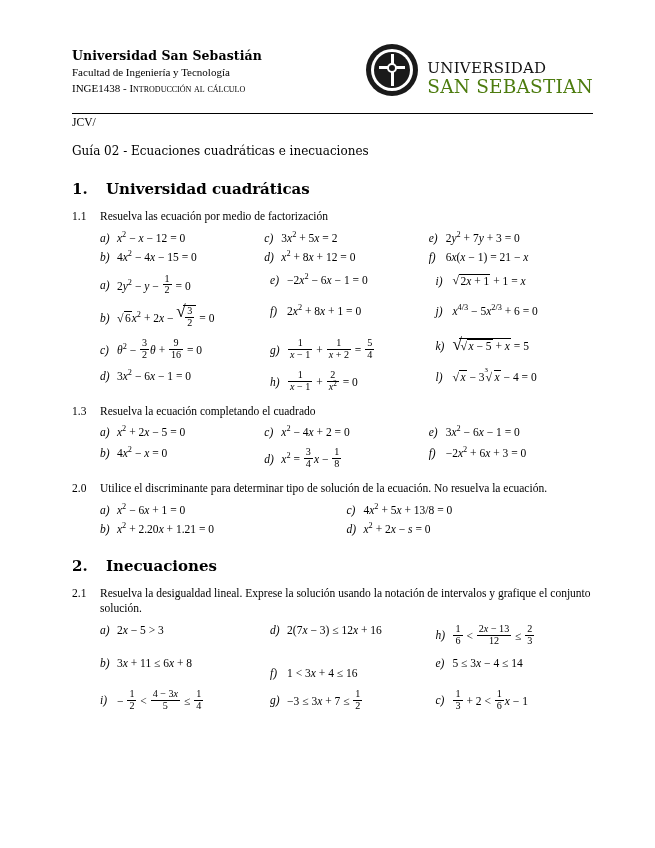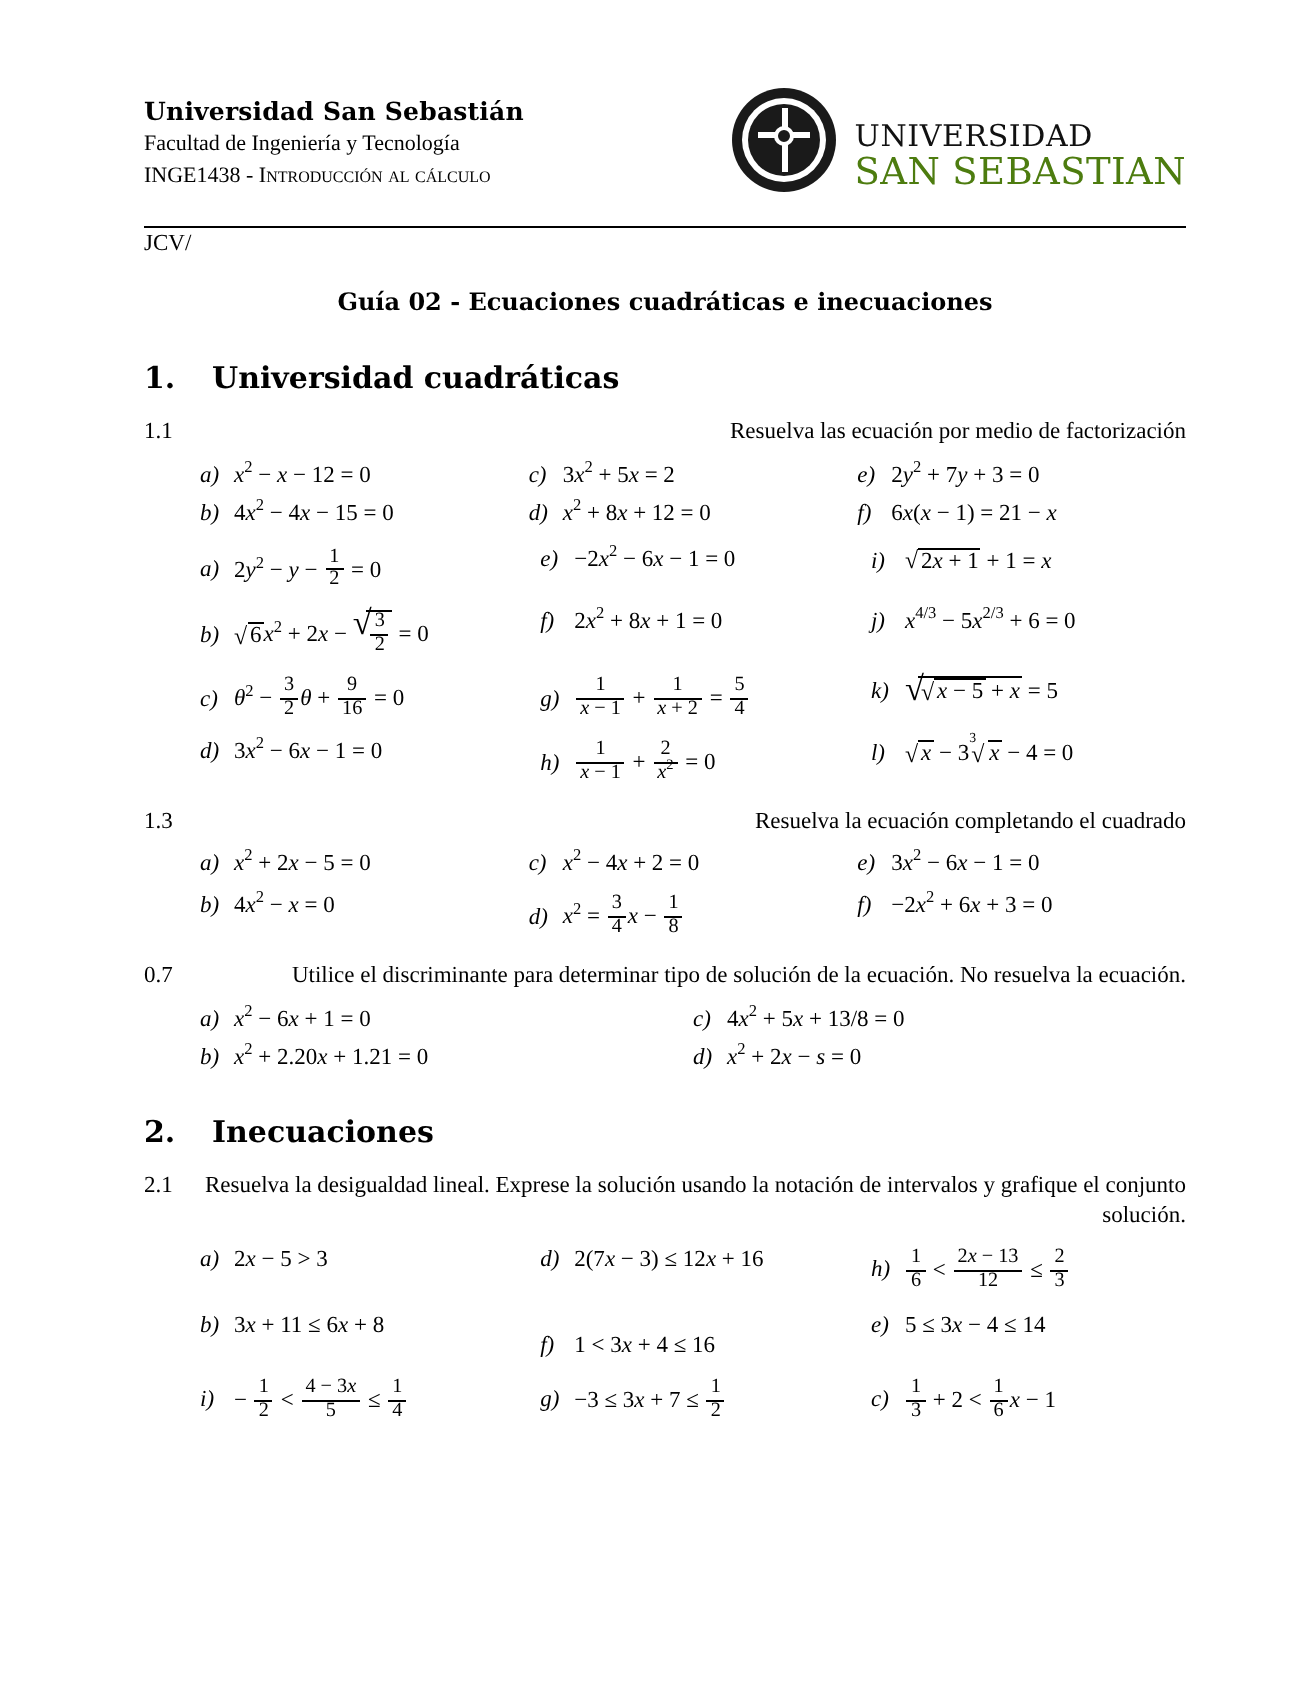--- a/index.html
+++ b/index.html
@@ -120,23 +120,23 @@
   .rule {
     border-top: 1.4px solid #000;
     margin-top: 7px;
   }
   .jcv {
     font-size: 11.5px;
     margin-top: 2px;
   }
 
   .guide-title {
-    text-align: center;
-    font-family: "DejaVu Serif", serif;
-    font-weight: bold;
+    text-align: left;
+    font-family: "DejaVu Serif", serif;
+    font-weight: normal;
     font-size: 12px;
     margin-top: 16px;
   }
 
   
   .section-head {
     display: flex;
     align-items: baseline;
     margin-top: 22px;
     margin-bottom: 6px;
@@ -161,21 +161,20 @@
     align-items: baseline;
     font-size: 11.5px;
   }
   .prob-num {
     width: 28px;
     flex: none;
   }
   .prob-text {
     flex: 1;
     line-height: 1.35;
-    text-align: right;
   }
 
   
   .items {
     display: grid;
     margin-top: 7px;
     margin-left: 28px;
     column-gap: 0px;
     row-gap: 7px;
     font-size: 11.5px;
@@ -410,21 +409,21 @@
       </div>
       <div class="item">
         <span class="lab">f)</span>
         <span class="expr">−2<i class="v">x</i><sup class="e">2</sup> + 6<i class="v">x</i> + 3 = 0</span>
       </div>
     </div>
   </div>
 
   <div class="prob">
     <div class="prob-head">
-      <div class="prob-num">0.7</div>
+      <div class="prob-num">2.0</div>
       <div class="prob-text">Utilice el discriminante para determinar tipo de solución de la ecuación. No resuelva la ecuación.</div>
     </div>
     <div class="items cols2">
       <div class="item">
         <span class="lab">a)</span>
         <span class="expr"><i class="v">x</i><sup class="e">2</sup> − 6<i class="v">x</i> + 1 = 0</span>
       </div>
       <div class="item">
         <span class="lab">c)</span>
         <span class="expr">4<i class="v">x</i><sup class="e">2</sup> + 5<i class="v">x</i> + 13/8 = 0</span>

